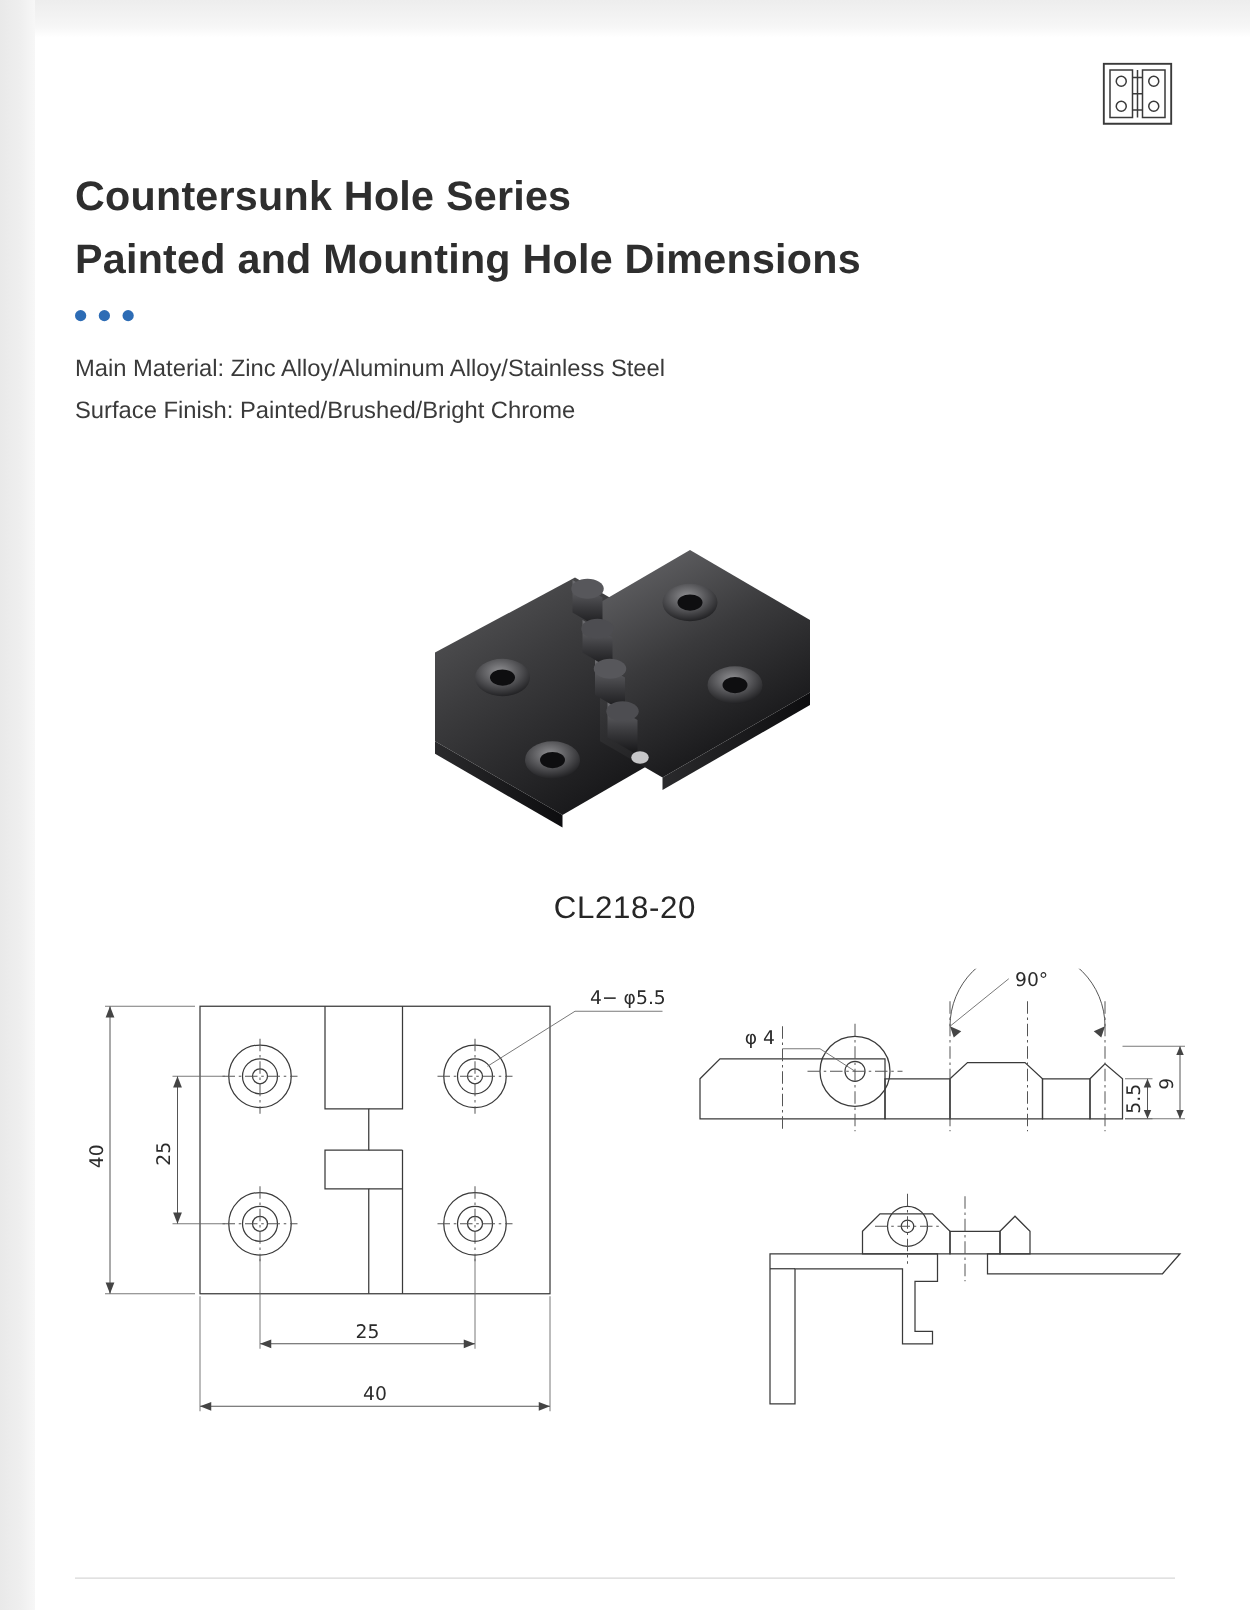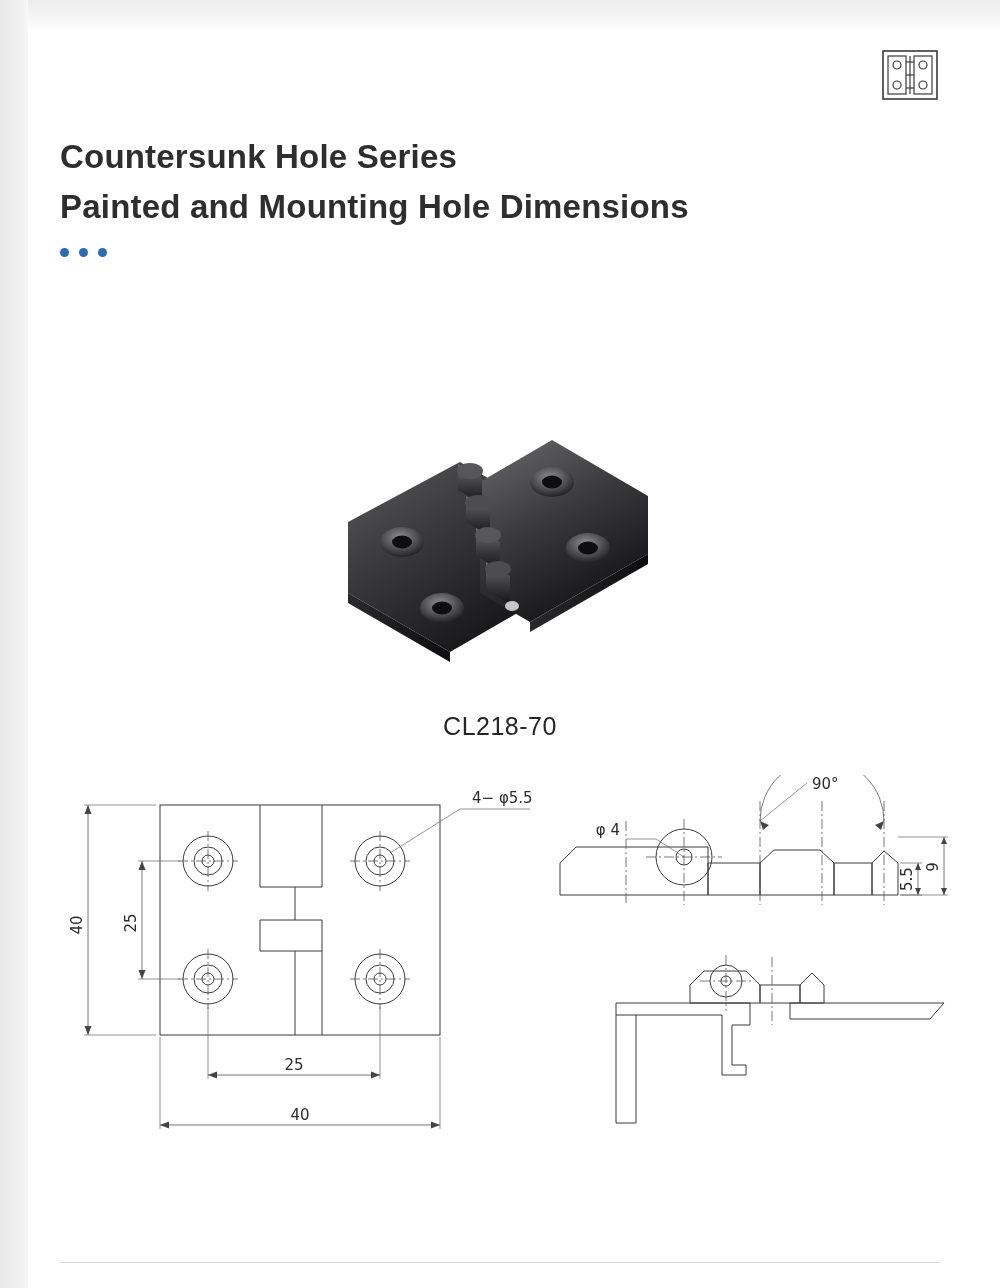--- a/index.html
+++ b/index.html
@@ -138,20 +138,24 @@
   <div class="header">
     <div class="title-line">Countersunk Hole Series</div>
     <div class="title-line">Painted and Mounting Hole Dimensions</div>
 
     <div class="dots">
       <span class="dot"></span>
       <span class="dot"></span>
       <span class="dot"></span>
     </div>
 
+    <div class="spec">
+      <div>Main Material: Zinc Alloy/Aluminum Alloy/Stainless Steel</div>
+      <div>Surface Finish: Painted/Brushed/Bright Chrome</div>
+    </div>
   </div>
 
   <div class="hinge-icon">
     <svg width="56" height="50" viewBox="0 0 56 50">
       <rect x="1" y="1" width="54" height="48" fill="none" stroke="#3a3a3a" stroke-width="1.6"></rect>
       <rect x="6" y="6" width="18" height="38" fill="none" stroke="#3a3a3a" stroke-width="1.2"></rect>
       <rect x="32" y="6" width="18" height="38" fill="none" stroke="#3a3a3a" stroke-width="1.2"></rect>
       <circle cx="15" cy="15" r="4" fill="none" stroke="#3a3a3a" stroke-width="1.2"></circle>
       <circle cx="15" cy="35" r="4" fill="none" stroke="#3a3a3a" stroke-width="1.2"></circle>
       <circle cx="41" cy="15" r="4" fill="none" stroke="#3a3a3a" stroke-width="1.2"></circle>
@@ -217,21 +221,21 @@
       <ellipse cx="112" cy="178" rx="22" ry="15" fill="url(#gHole)"></ellipse>
       <ellipse cx="112" cy="178" rx="10" ry="6.5" fill="#0e0e10"></ellipse>
 
       <ellipse cx="222" cy="52" rx="22" ry="15" fill="url(#gHole)"></ellipse>
       <ellipse cx="222" cy="52" rx="10" ry="6.5" fill="#0e0e10"></ellipse>
       <ellipse cx="258" cy="118" rx="22" ry="15" fill="url(#gHole)"></ellipse>
       <ellipse cx="258" cy="118" rx="10" ry="6.5" fill="#0e0e10"></ellipse>
     </svg>
   </div>
 
-  <div class="model-label">CL218-70</div>
+  <div class="model-label">CL218-20</div>
 
   <div class="drawings">
     <svg width="890" height="420" viewBox="0 0 890 420">
 
       <g>
 
         <rect x="100" y="30" width="280" height="230" class="dl"></rect>
 
         <path d="M 200,30 L 200,112 L 235,112 L 235,145 L 200,145 L 200,176 L 235,176 L 235,260" class="dl"></path>
         <path d="M 262,30 L 262,112 L 235,112 M 262,145 L 235,145 M 262,145 L 262,176 M 262,176 L 235,176 M 262,176 L 262,260" class="dl"></path>

